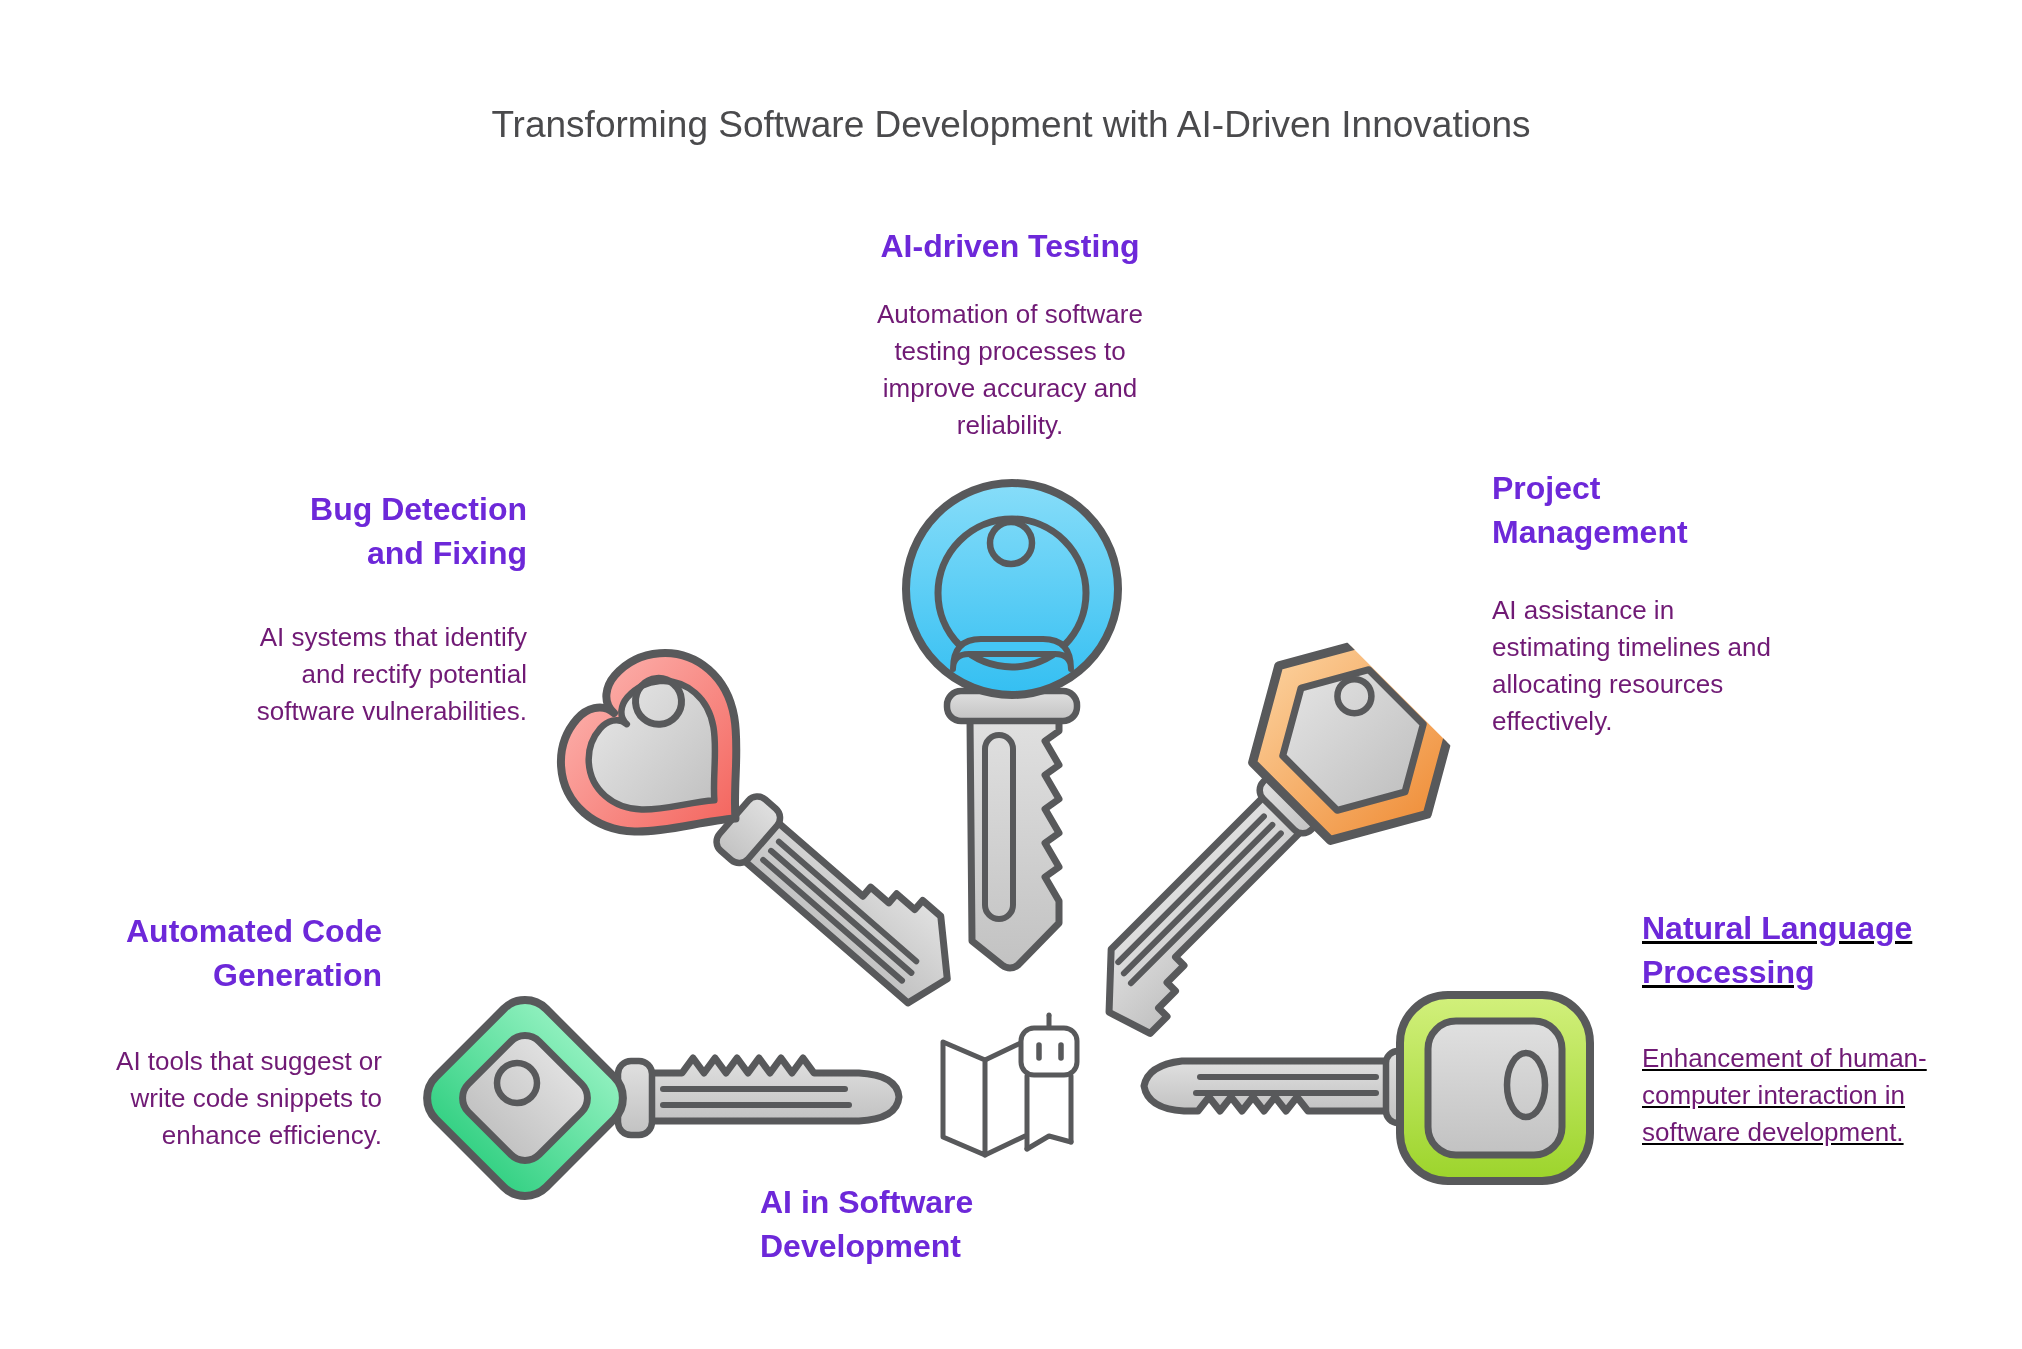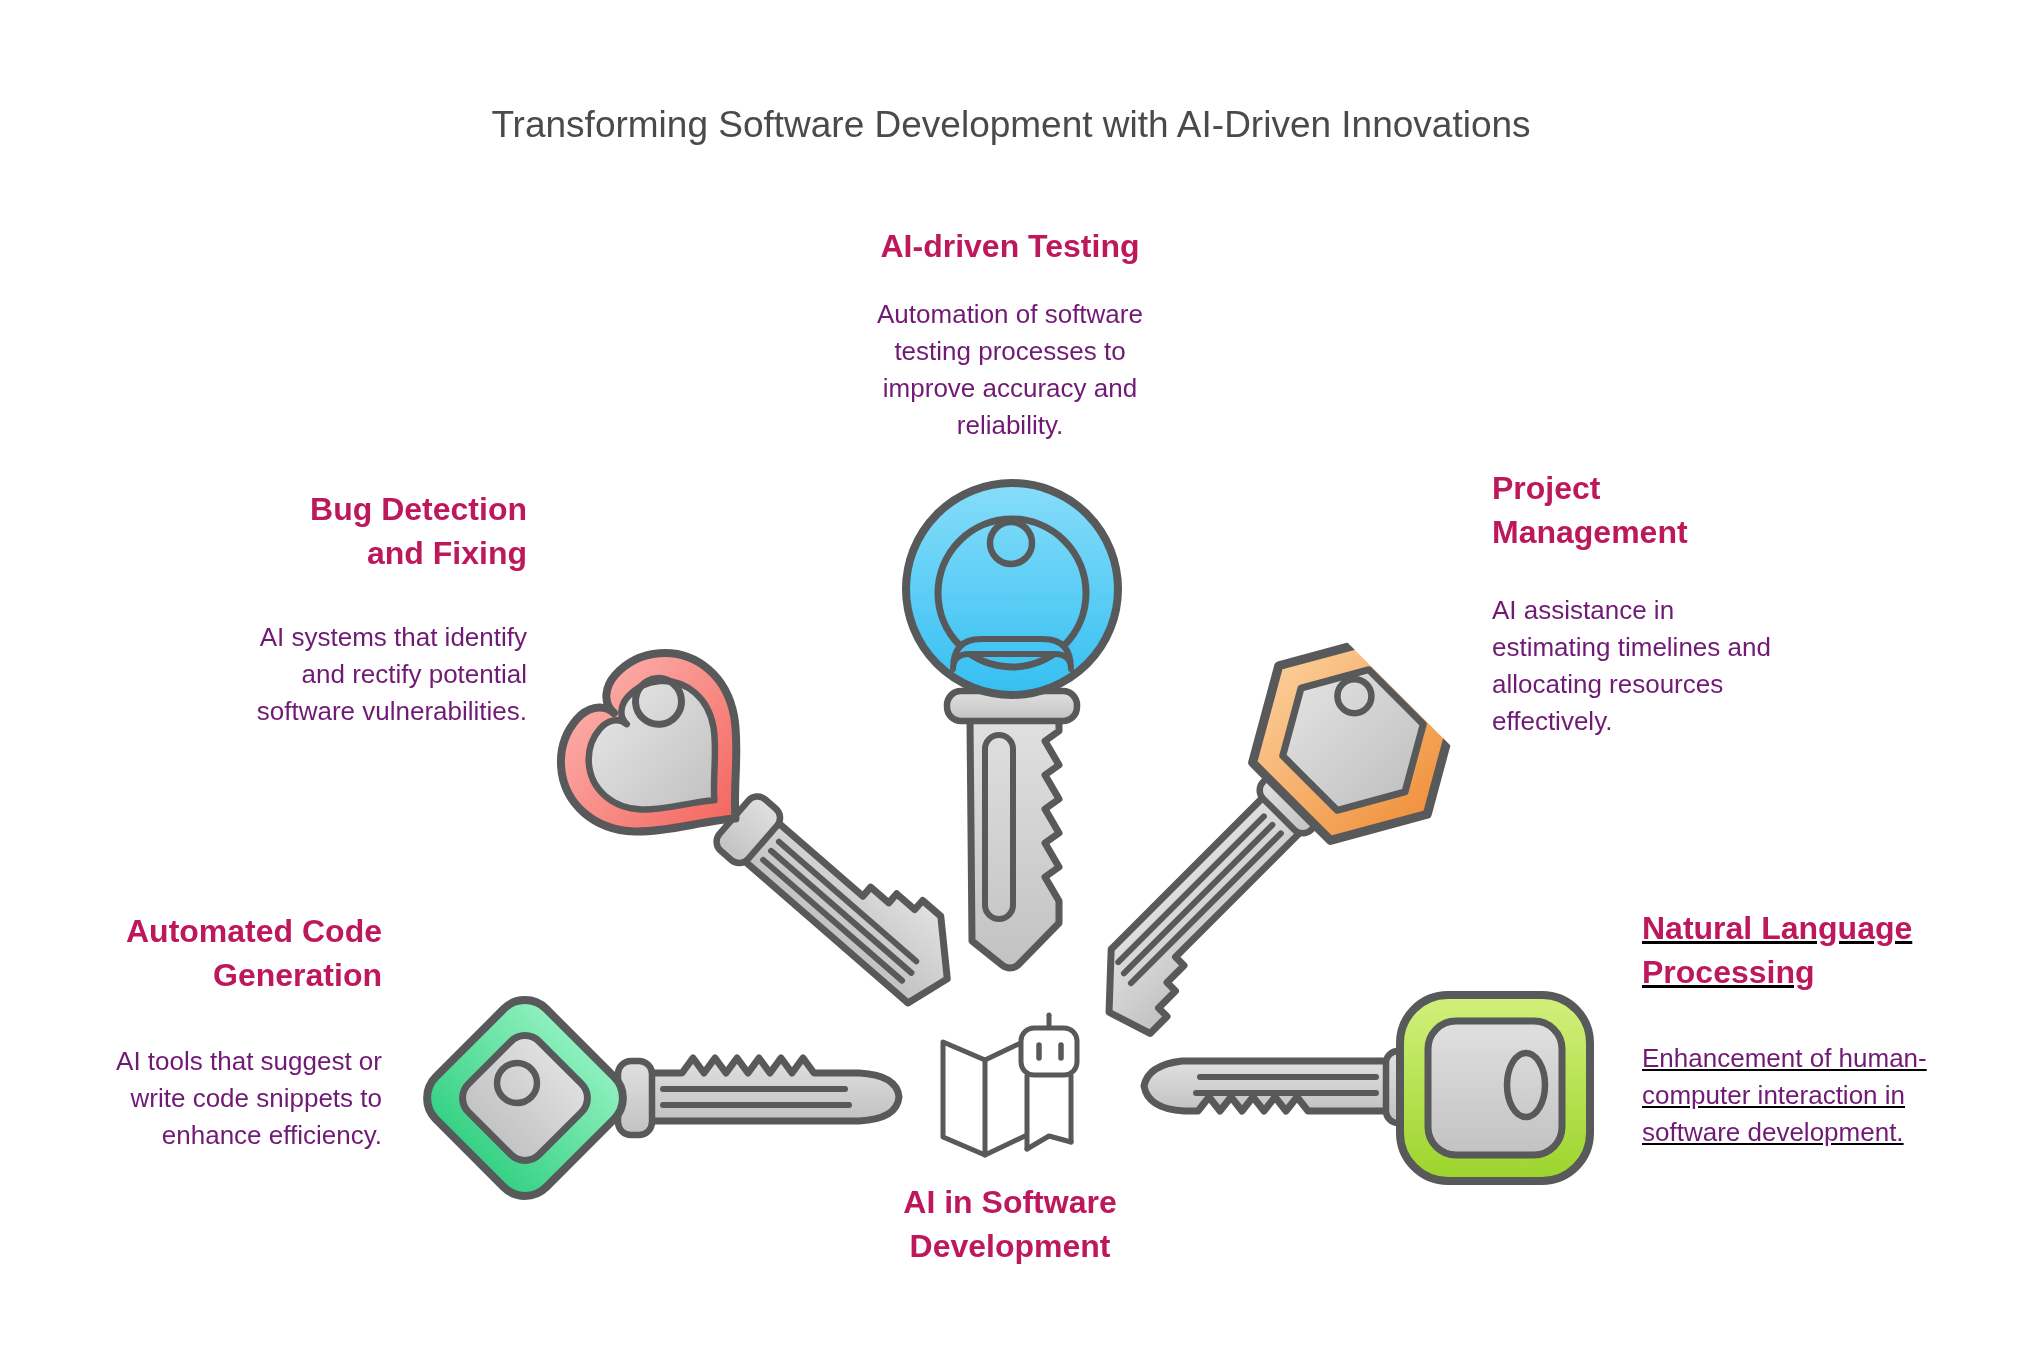--- a/index.html
+++ b/index.html
@@ -14,40 +14,40 @@
   .title{
     position:absolute;left:0;top:74px;width:100%;
     text-align:center;
     font-size:37px;line-height:46px;font-weight:400;
     color:#4A4A4C;
   }
   .section{position:absolute;}
   .section h2{
     margin:0;
     font-size:32px;line-height:44px;font-weight:700;
-    color:#be185d;
+    color:#6d28d9;
     white-space:pre-line;
   }
   .section p{
     margin:0;
     font-size:26px;line-height:37px;font-weight:400;
     color:#701a75;
     white-space:pre-line;
   }
   .sec-testing{left:830px;top:196px;width:360px;text-align:center;}
   .sec-testing p{margin-top:28px;}
   .sec-bug{left:197px;top:459px;width:330px;text-align:right;}
   .sec-bug p{margin-top:44px;}
   .sec-project{left:1492px;top:438px;width:350px;text-align:left;}
   .sec-project p{margin-top:38px;}
   .sec-code{left:52px;top:881px;width:330px;text-align:right;}
   .sec-code p{margin-top:46px;}
   .sec-nlp{left:1642px;top:878px;width:350px;text-align:left;text-decoration:underline;}
   .sec-nlp p{margin-top:46px;}
-  .sec-center{left:760px;top:1152px;width:500px;text-align:center;}
+  .sec-center{left:760px;top:1152px;width:500px;}
   .key{position:absolute;}
   .key-blue{left:897px;top:451px;}
   .key-red{left:552px;top:612px;transform:rotate(41deg);transform-origin:108px 113px;}
   .key-orange{left:918px;top:597px;transform:rotate(-45deg);transform-origin:435px 115px;}
   .key-green{left:405px;top:945px;}
   .key-lime{left:1128px;top:937px;}
   .center-icon{position:absolute;left:935px;top:982px;}
 </style>
 </head>
 <body>

